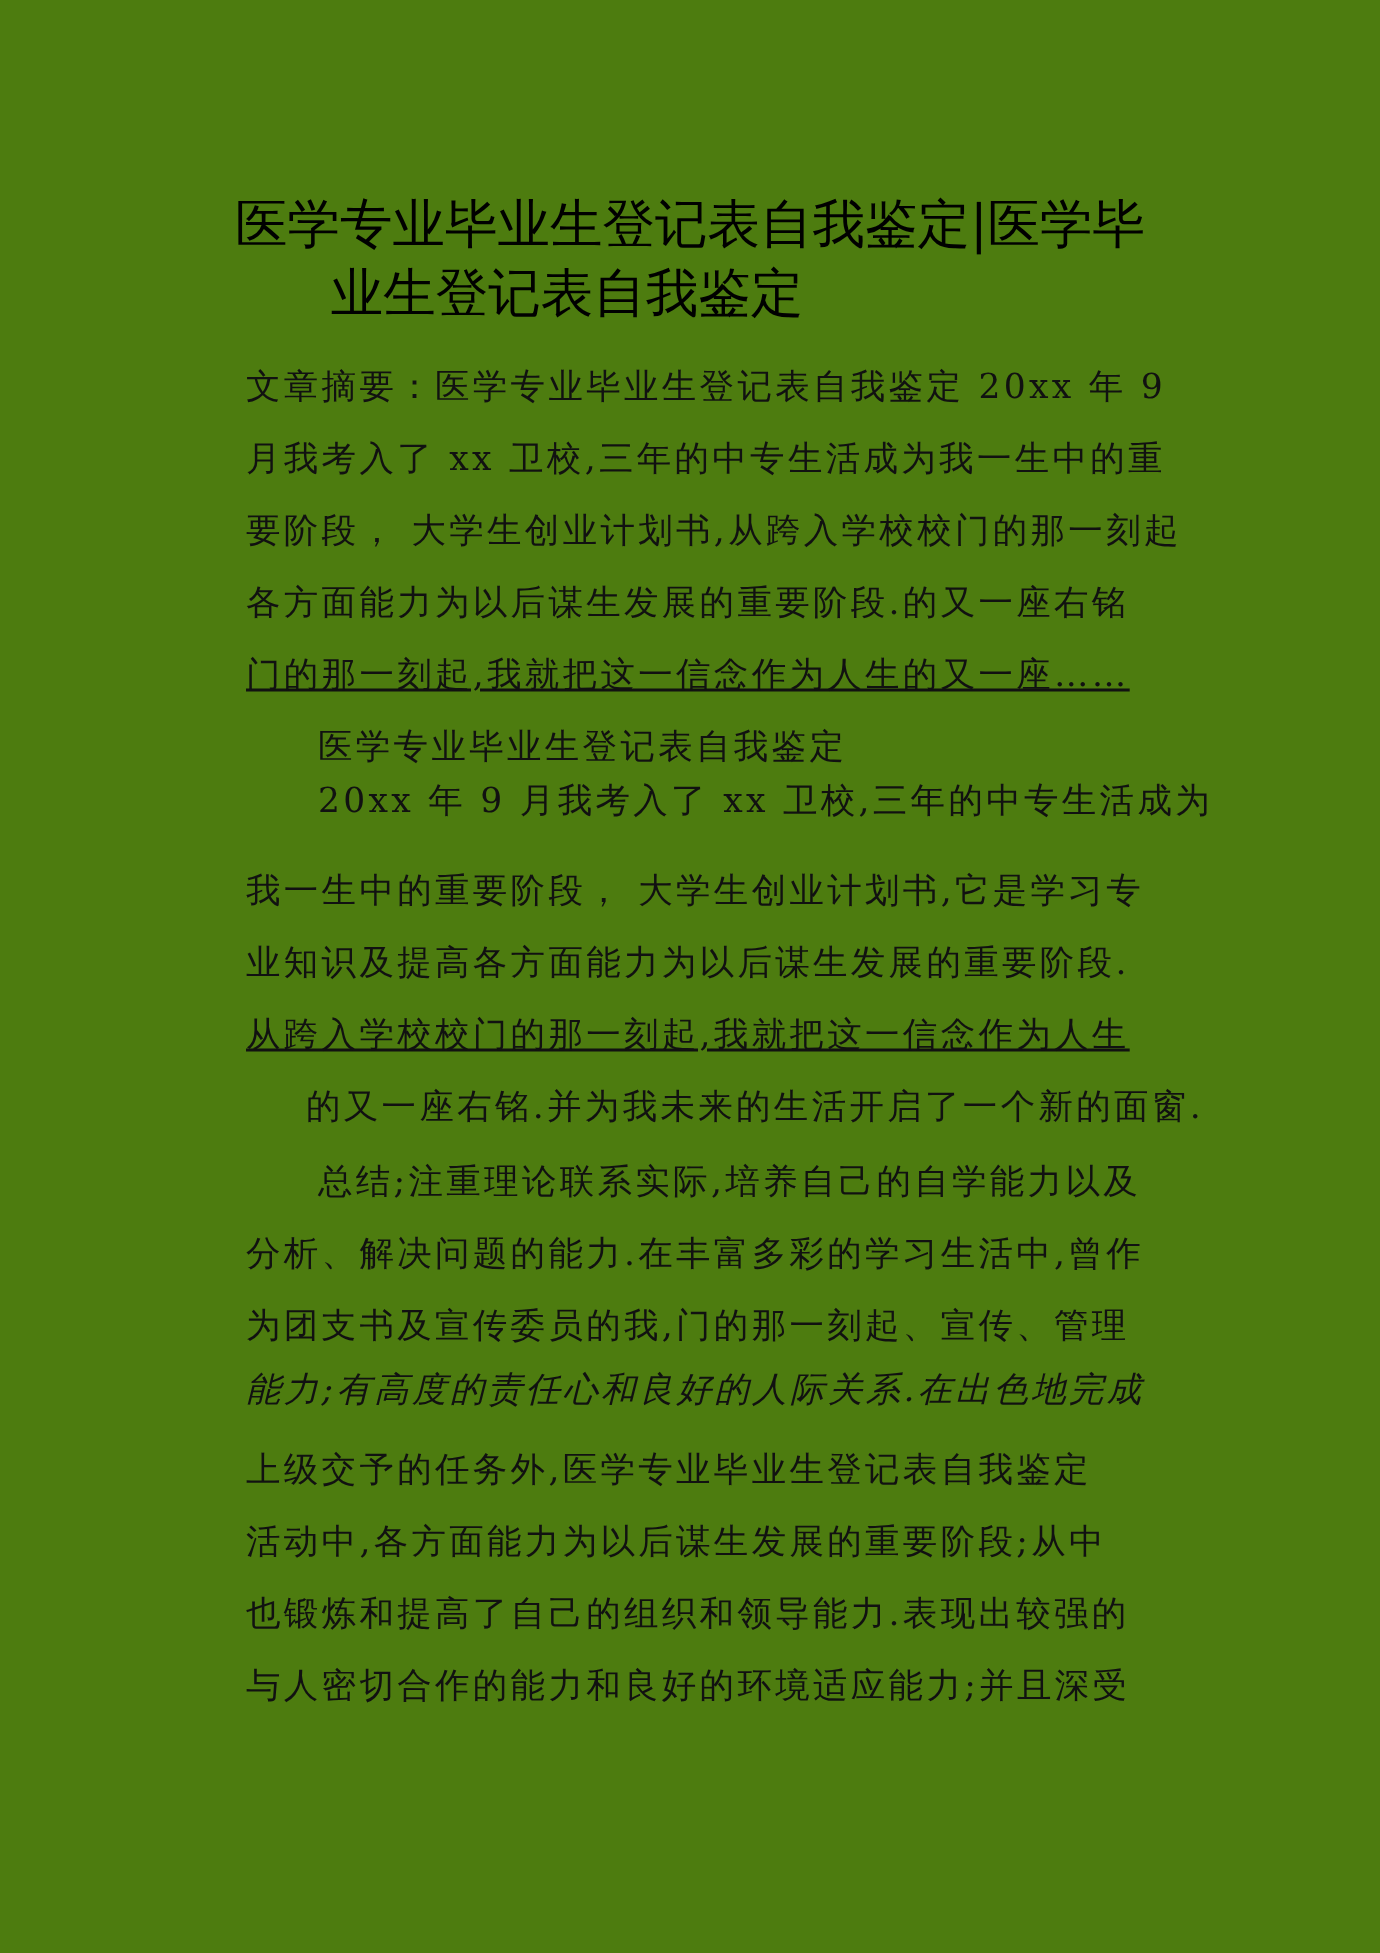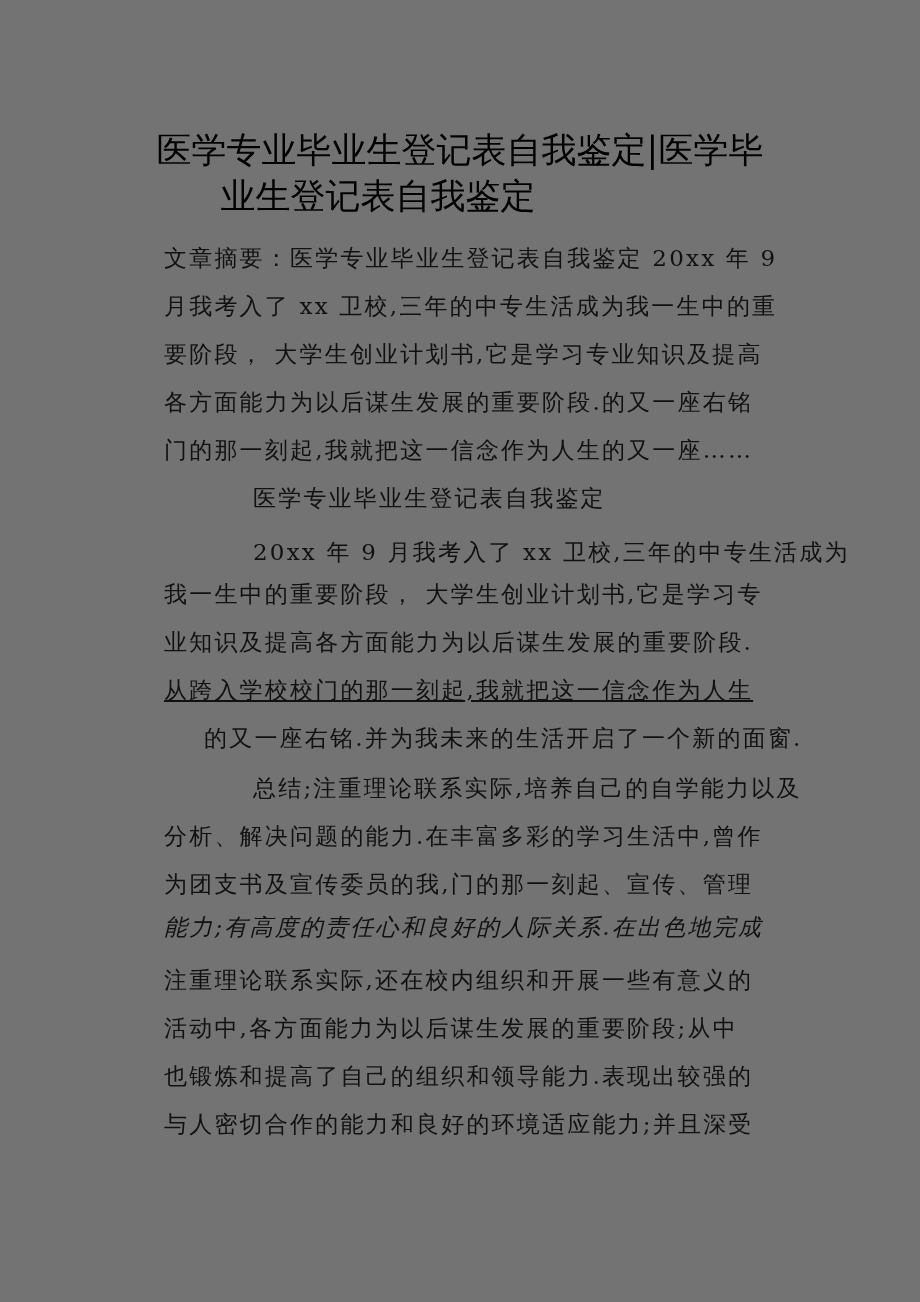--- a/index.html
+++ b/index.html
@@ -11,21 +11,21 @@
       width: 920px;
       height: 1302px;
       position: relative;
       overflow: hidden;
       color: #111111;
     }
     .page {
       position: absolute;
       left: 0; top: 0;
       width: 920px; height: 1302px;
-      background: #737373;
+      background: #4d7c0f;
     }
     .title {
       position: absolute;
       left: 0;
       width: 920px;
       text-align: center;
       font-family: "DejaVu Serif", "Liberation Serif", serif;
       font-size: 35px;
       line-height: 44px;
       color: #000000;
@@ -44,45 +44,45 @@
       line-height: 48px;
       color: #111111;
       letter-spacing: 2.2px;
     }
     .ln {
       position: absolute;
       left: 0;
       white-space: nowrap;
       height: 48px;
     }
-    .indent { left: 48px; margin-left: 41px; }
+    .indent { left: 48px; }
   </style>
 </head>
 <body>
 
 <div class="page">
   <div class="title" style="top:128px;">
     <div class="line1">医学专业毕业生登记表自我鉴定|医学毕</div>
     <div class="line2">业生登记表自我鉴定</div>
   </div>
 
   <div class="body-text" style="top:234px;">
     <div class="ln" style="top:0px;">文章摘要：医学专业毕业生登记表自我鉴定 20xx 年 9</div>
     <div class="ln" style="top:48px;">月我考入了 xx 卫校,三年的中专生活成为我一生中的重</div>
-    <div class="ln" style="top:96px;">要阶段，    大学生创业计划书,它是学习专业知识及提高</div>
+    <div class="ln" style="top:96px;">要阶段，    大学生创业计划书,从跨入学校校门的那一刻起</div>
     <div class="ln" style="top:144px;">各方面能力为以后谋生发展的重要阶段.的又一座右铭</div>
-    <div class="ln" style="top:192px;">门的那一刻起,我就把这一信念作为人生的又一座……</div>
+    <div class="ln" style="top:192px;text-decoration:underline;">门的那一刻起,我就把这一信念作为人生的又一座……</div>
     <div class="ln indent" style="top:240px;">医学专业毕业生登记表自我鉴定</div>
-    <div class="ln indent" style="top:294px;">20xx 年 9 月我考入了 xx 卫校,三年的中专生活成为</div>
+    <div class="ln indent" style="top:276px;">20xx 年 9 月我考入了 xx 卫校,三年的中专生活成为</div>
     <div class="ln" style="top:336px;">我一生中的重要阶段，    大学生创业计划书,它是学习专</div>
     <div class="ln" style="top:384px;">业知识及提高各方面能力为以后谋生发展的重要阶段.</div>
     <div class="ln" style="top:432px;text-decoration:underline;">从跨入学校校门的那一刻起,我就把这一信念作为人生</div>
     <div class="ln" style="top:480px;margin-left:40px;">的又一座右铭.并为我未来的生活开启了一个新的面窗.</div>
     <div class="ln indent" style="top:530px;">总结;注重理论联系实际,培养自己的自学能力以及</div>
     <div class="ln" style="top:578px;">分析、解决问题的能力.在丰富多彩的学习生活中,曾作</div>
     <div class="ln" style="top:626px;">为团支书及宣传委员的我,门的那一刻起、宣传、管理</div>
     <div class="ln" style="top:669px;font-style:italic;">能力;有高度的责任心和良好的人际关系.在出色地完成</div>
-    <div class="ln" style="top:722px;">注重理论联系实际,还在校内组织和开展一些有意义的</div>
+    <div class="ln" style="top:722px;">上级交予的任务外,医学专业毕业生登记表自我鉴定</div>
     <div class="ln" style="top:770px;">活动中,各方面能力为以后谋生发展的重要阶段;从中</div>
     <div class="ln" style="top:818px;">也锻炼和提高了自己的组织和领导能力.表现出较强的</div>
     <div class="ln" style="top:866px;">与人密切合作的能力和良好的环境适应能力;并且深受</div>
   </div>
 </div>
 
 </body></html>

